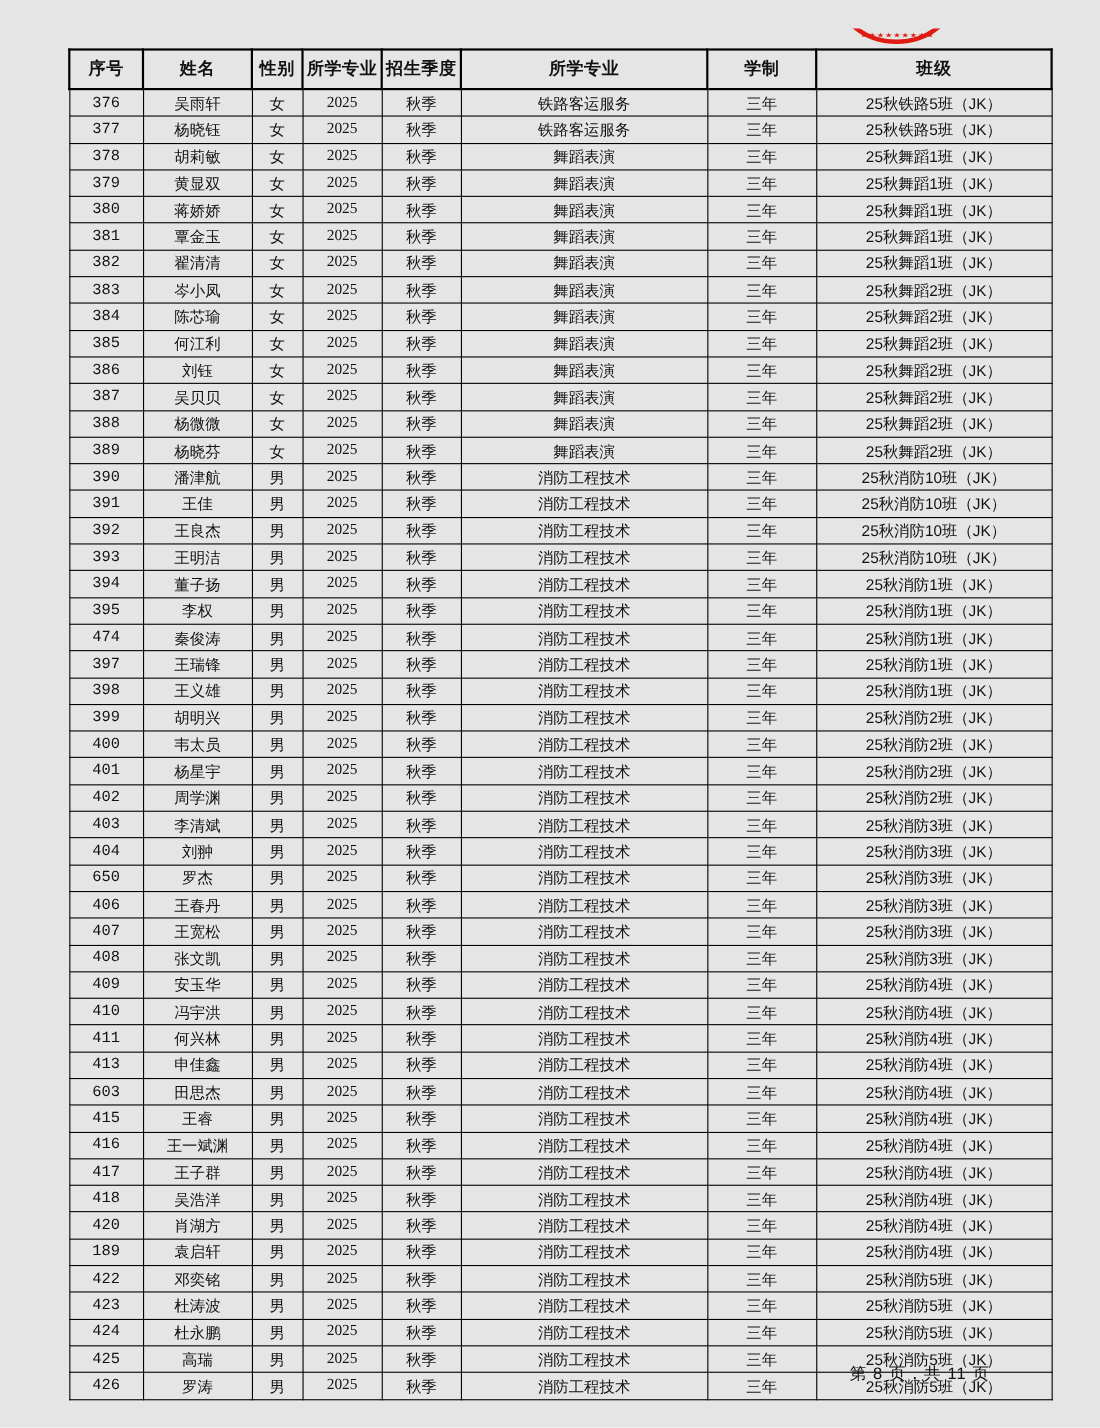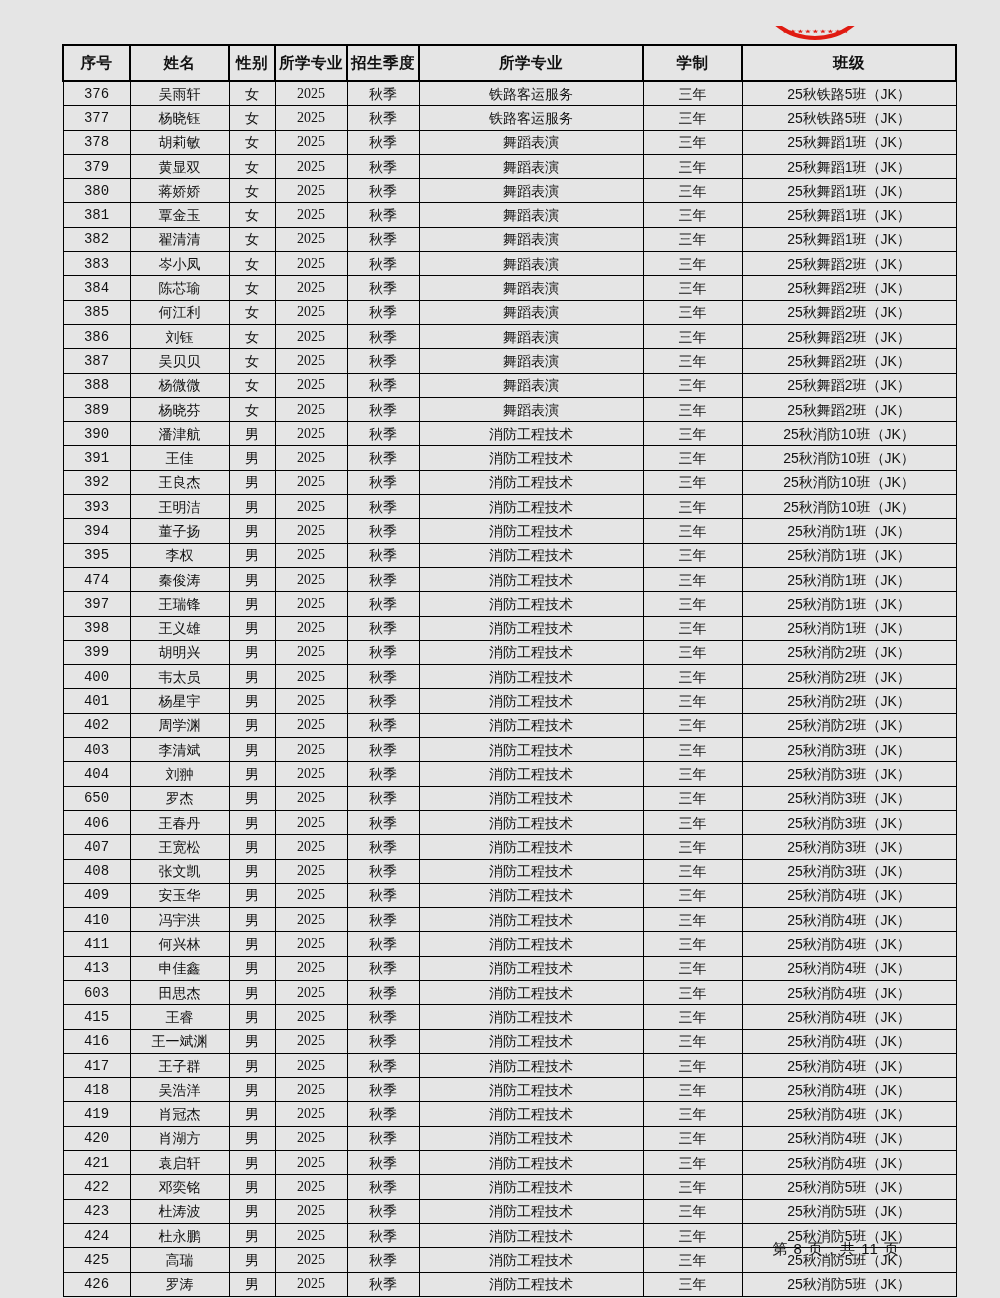--- a/index.html
+++ b/index.html
@@ -568,41 +568,31 @@
             <td class="cell-seq">418</td>
             <td class="cell-name">吴浩洋</td>
             <td class="cell-sex">男</td>
             <td class="cell-year">2025</td>
             <td class="cell-season">秋季</td>
             <td class="cell-major">消防工程技术</td>
             <td class="cell-system">三年</td>
             <td class="cell-class">25秋消防4班（JK）</td>
           </tr>
           <tr>
-            <td class="cell-seq">419</td>
-            <td class="cell-name">肖冠杰</td>
-            <td class="cell-sex">男</td>
-            <td class="cell-year">2025</td>
-            <td class="cell-season">秋季</td>
-            <td class="cell-major">消防工程技术</td>
-            <td class="cell-system">三年</td>
-            <td class="cell-class">25秋消防4班（JK）</td>
-          </tr>
-          <tr>
             <td class="cell-seq">420</td>
             <td class="cell-name">肖湖方</td>
             <td class="cell-sex">男</td>
             <td class="cell-year">2025</td>
             <td class="cell-season">秋季</td>
             <td class="cell-major">消防工程技术</td>
             <td class="cell-system">三年</td>
             <td class="cell-class">25秋消防4班（JK）</td>
           </tr>
           <tr>
-            <td class="cell-seq">421</td>
+            <td class="cell-seq">189</td>
             <td class="cell-name">袁启轩</td>
             <td class="cell-sex">男</td>
             <td class="cell-year">2025</td>
             <td class="cell-season">秋季</td>
             <td class="cell-major">消防工程技术</td>
             <td class="cell-system">三年</td>
             <td class="cell-class">25秋消防4班（JK）</td>
           </tr>
           <tr>
             <td class="cell-seq">422</td>

